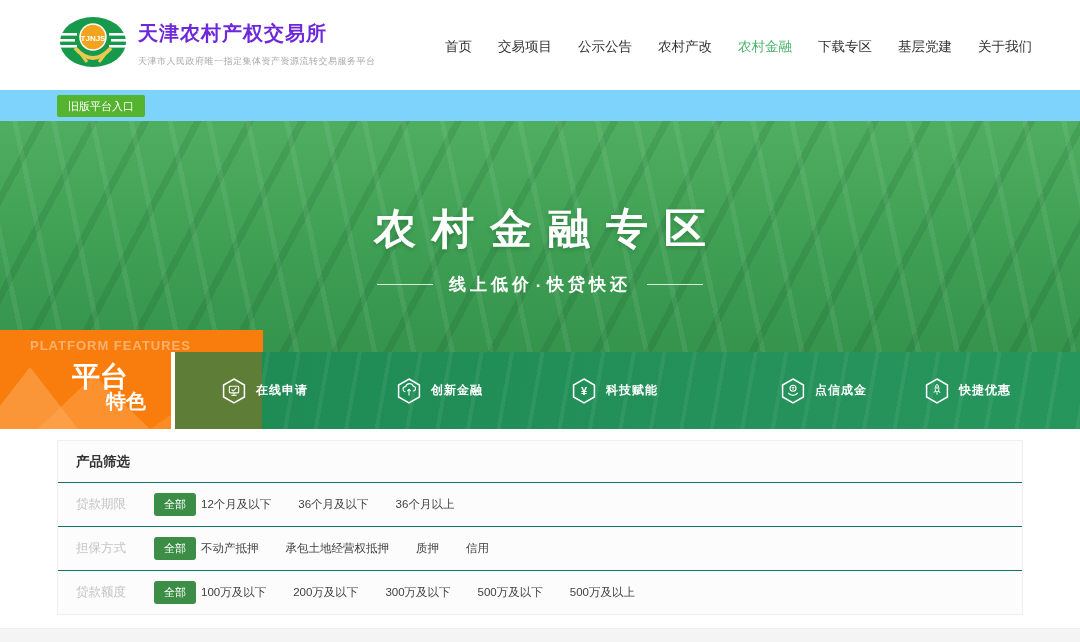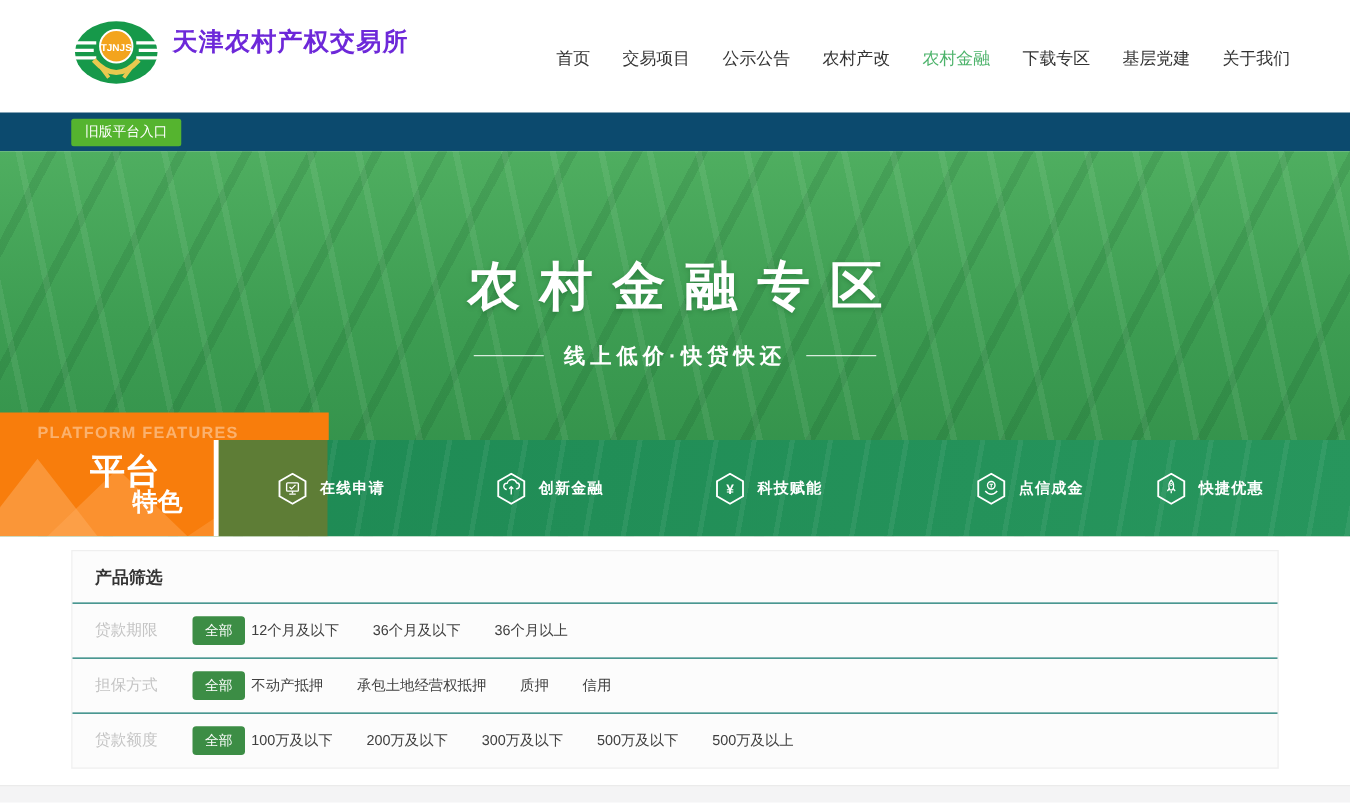--- a/index.html
+++ b/index.html
@@ -10,38 +10,38 @@
   .header { position:relative; height:90px; background:#fff; }
   .logo-wrap { position:absolute; left:57px; top:12px; width:72px; height:66px; }
   .brand { position:absolute; left:138px; top:20px; }
   .brand-title { font-size:20px; font-weight:bold; color:#6d28d9; letter-spacing:1px; }
   .brand-sub { font-size:9px; color:#a9a9a9; margin-top:8px; letter-spacing:0.5px; }
   .nav { position:absolute; right:48px; top:38px; display:flex; gap:26px; }
   .nav-item { font-size:13.5px; color:#333; cursor:pointer; white-space:nowrap; }
   .nav-item.active { color:#4db36b; }
 
   
-  .subbar { position:relative; height:31px; background:#0c4a6e; }
+  .subbar { position:relative; height:31px; background:#7dd3fc; }
   .old-btn { position:absolute; left:57px; top:5px; height:22px; padding:0 11px;
     background:#55b42f; color:#fff; font-size:11px; border:none; border-radius:2px;
     line-height:22px; cursor:pointer; }
 
   
   .hero { position:relative; height:308px; overflow:hidden;
     background:
       repeating-linear-gradient(78deg, rgba(255,255,255,0.07) 0 5px, rgba(255,255,255,0) 5px 38px),
       repeating-linear-gradient(-62deg, rgba(0,45,15,0.10) 0 7px, rgba(0,45,15,0) 7px 46px),
       linear-gradient(180deg,#4fae60 0%,#3d9d52 45%,#2f8c48 100%); }
   .hero-title { position:absolute; top:80px; left:0; width:100%; text-align:center;
     color:#fff; font-size:42px; font-weight:bold; letter-spacing:16px; text-indent:16px;
     text-shadow:0 2px 4px rgba(0,60,20,0.25); }
   .hero-sub-row { position:absolute; top:152px; left:0; width:100%;
     display:flex; align-items:center; justify-content:center; gap:16px; }
   .hero-line { width:56px; height:1px; background:rgba(255,255,255,0.8); }
-  .hero-sub { color:#fff; font-size:17px; letter-spacing:4px; font-weight:bold; }
+  .hero-sub { color:#fff; font-size:17px; letter-spacing:4px; font-weight:bold;font-family:Liberation Mono, monospace; }
 
   
   .orange-block { position:absolute; left:0; top:209px; width:263px; height:99px;
     background:#f87d0c; overflow:hidden; }
   .tri { position:absolute; bottom:0; }
   .tri1 { left:-18px; width:0; height:0; border-left:48px solid transparent;
     border-right:48px solid transparent; border-bottom:62px solid rgba(255,210,160,0.30); }
   .tri2 { left:38px; width:0; height:0; border-left:56px solid transparent;
     border-right:56px solid transparent; border-bottom:54px solid rgba(255,170,90,0.45); }
   .tri3 { left:150px; width:0; height:0; border-left:60px solid transparent;
@@ -94,20 +94,21 @@
       <rect x="54" y="27" width="16" height="2.6" fill="#fff"></rect>
       <rect x="52" y="33" width="17" height="2.6" fill="#fff"></rect>
       <circle cx="36" cy="25" r="13" fill="#f3a41d" stroke="#fff" stroke-width="1.5"></circle>
       <text x="36" y="28.5" text-anchor="middle" font-size="8" font-weight="bold" fill="#fff" font-family="Liberation Sans, sans-serif">TJNJS</text>
       <path d="M18 36 Q36 56 54 36" fill="none" stroke="#e9c94f" stroke-width="4"></path>
       <path d="M24 42 L30 50 M48 42 L42 50" stroke="#e9c94f" stroke-width="3" fill="none"></path>
     </svg>
   </div>
   <div class="brand">
     <div class="brand-title">天津农村产权交易所</div>
+    <div class="brand-sub">天津市人民政府唯一指定集体资产资源流转交易服务平台</div>
   </div>
   <div class="nav">
     <span class="nav-item">首页</span>
     <span class="nav-item">交易项目</span>
     <span class="nav-item">公示公告</span>
     <span class="nav-item">农村产改</span>
     <span class="nav-item active">农村金融</span>
     <span class="nav-item">下载专区</span>
     <span class="nav-item">基层党建</span>
     <span class="nav-item">关于我们</span>

